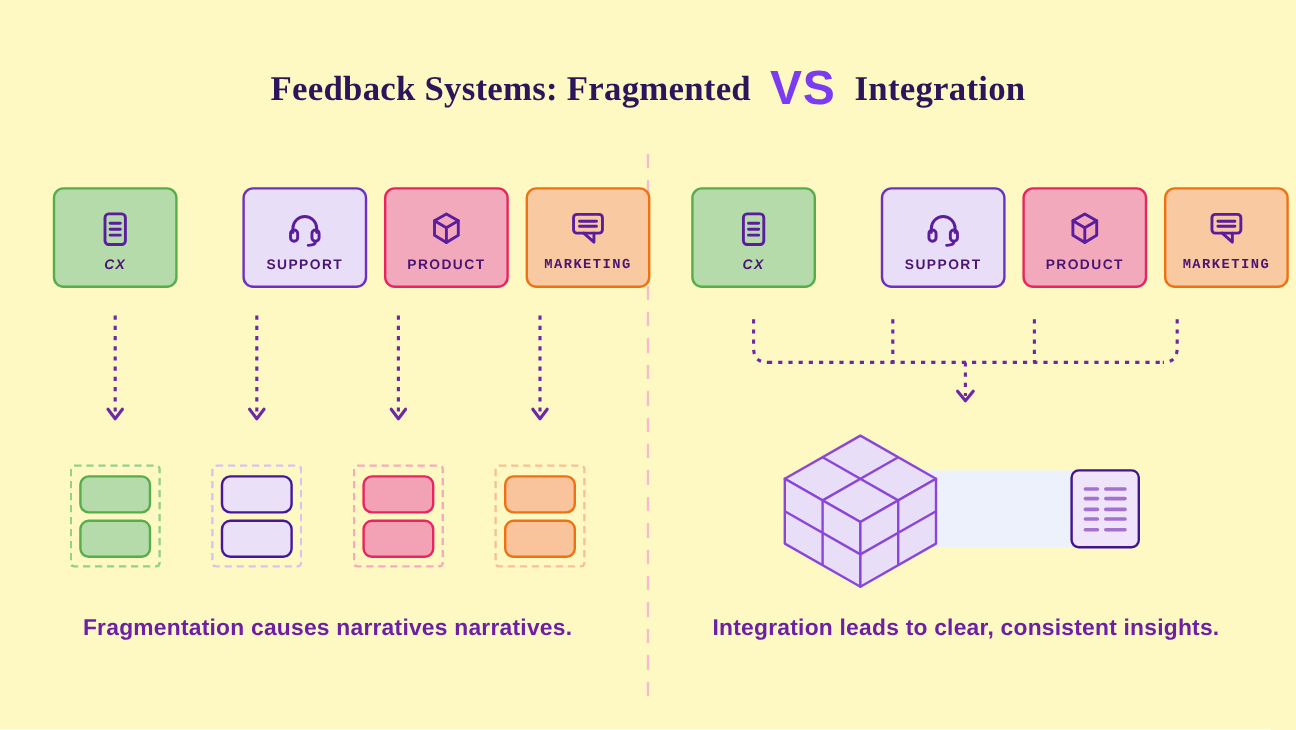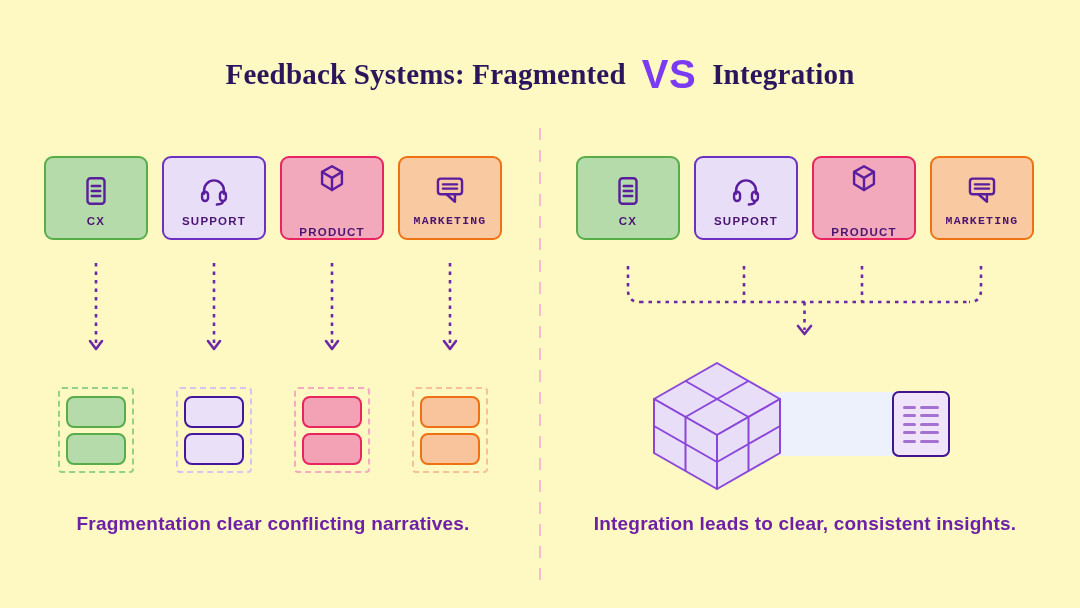--- a/index.html
+++ b/index.html
@@ -57,23 +57,23 @@
   .panel-right .dept-row { left: 36px; }
   .dept-card {
     width: 104px; height: 84px;
     border-radius: 9px;
     border: 2px solid;
     display: flex; flex-direction: column;
     align-items: center; justify-content: center;
     gap: 7px;
     padding-top: 4px;
   }
-  .dept-card.cx        { background: #b5dbab; border-color: #57ae49; }
-  .dept-card.support   { background: #e9def8; border-color: #6c30c2; }
-  .dept-card.product   { background: #f3a9bc; border-color: #e82560; justify-content: space-between; }
+  .dept-card.cx        { background: #b5dbab; border-color: #57ae49; font-style: italic; }
+  .dept-card.support   { background: #e9def8; border-color: #6c30c2; margin-left: 40px; }
+  .dept-card.product   { background: #f3a9bc; border-color: #e82560; }
   .dept-card.marketing { background: #f9c9a2; border-color: #ee7213; font-family: Liberation Mono, monospace; }
   .dept-icon {
     width: 34px; height: 34px;
     stroke: #5a1d9e; fill: none;
     stroke-width: 1.7; stroke-linecap: round; stroke-linejoin: round;
   }
   .dept-label {
     font-size: 11.5px; font-weight: 700;
     letter-spacing: 1.2px;
     color: #4a1472;
@@ -233,21 +233,21 @@
         </div>
       </div>
       <div class="frag-cell">
         <div class="frag-box marketing">
           <div class="frag-chip"></div>
           <div class="frag-chip"></div>
         </div>
       </div>
     </div>
 
-    <div class="caption">Fragmentation clear conflicting narratives.</div>
+    <div class="caption">Fragmentation causes narratives narratives.</div>
   </div>
 
   <div class="panel panel-right">
 
     <div class="dept-row">
       <div class="dept-card cx">
         <svg class="dept-icon" viewBox="0 0 24 24">
           <rect x="6" y="3" width="12" height="18" rx="2.2"></rect>
           <path d="M9 8.5h6M9 12h6M9 15.5h6"></path>
         </svg>

